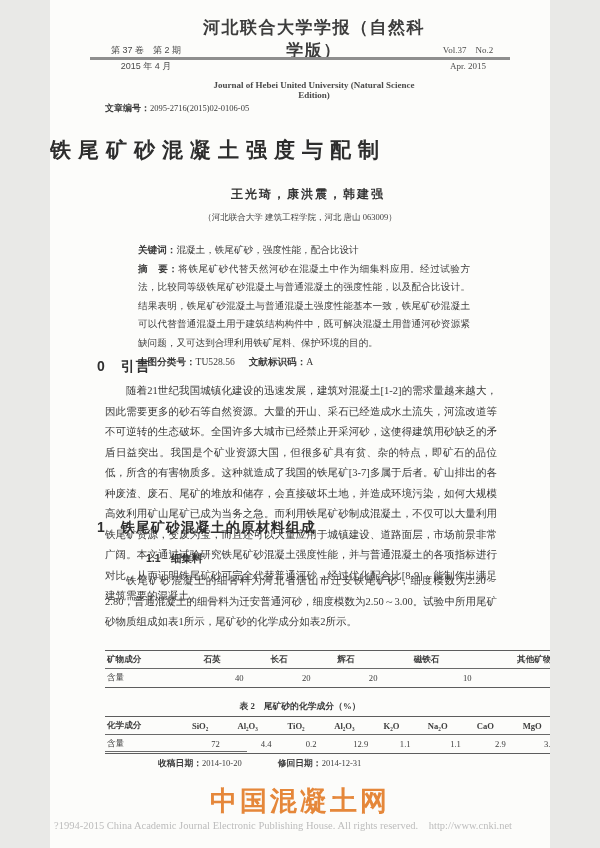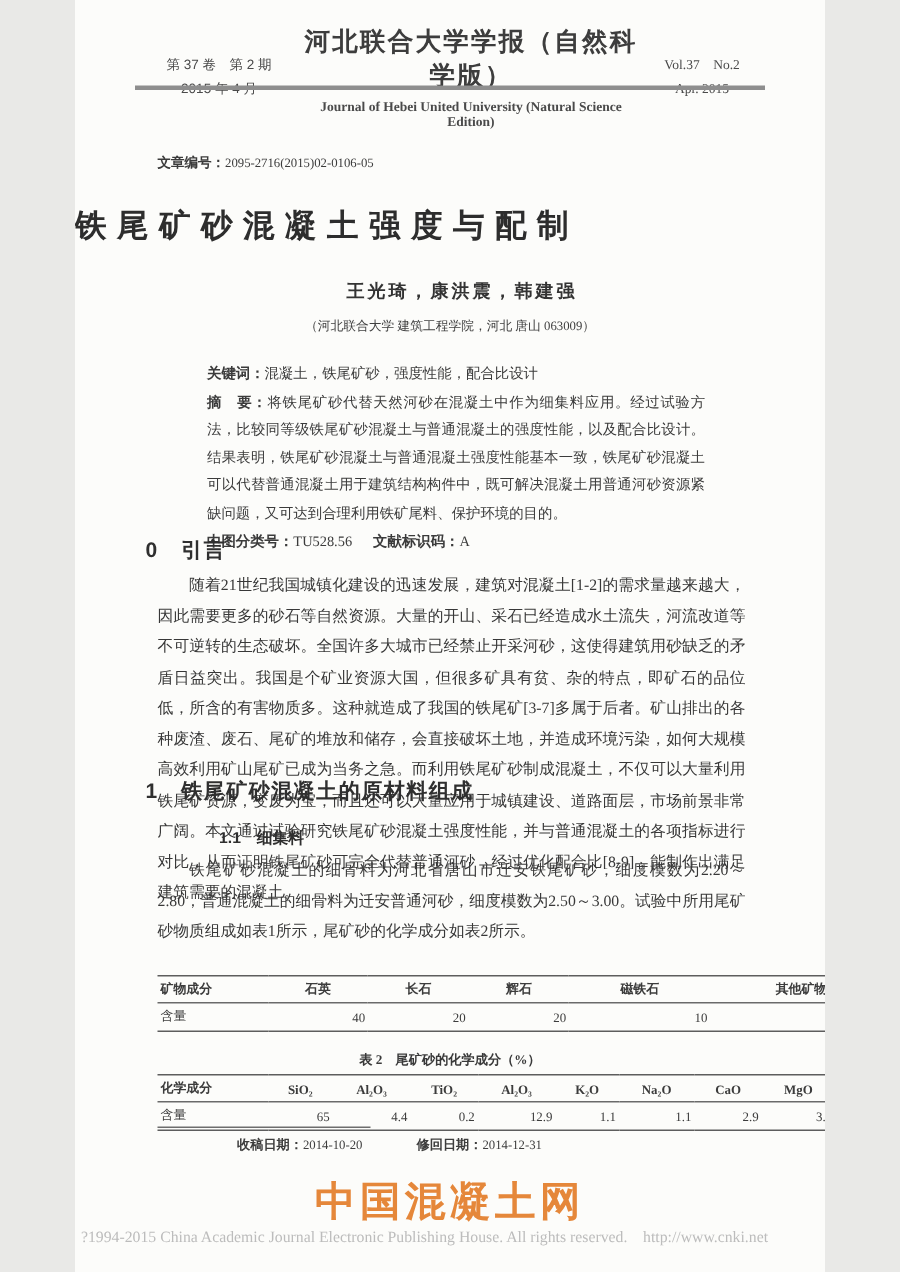--- a/index.html
+++ b/index.html
@@ -8,21 +8,21 @@
     background:#fcfcfa;color:#3b3b3b;overflow:hidden;
     font-family:"Liberation Serif","DejaVu Serif",serif;
   }
   .b{font-family:"Liberation Sans","DejaVu Sans",sans-serif;font-weight:bold;}
 
   
   .jheader{position:absolute;top:16px;left:40px;right:40px;display:flex;justify-content:space-between;align-items:center;color:#4a4a4a;}
   .jh-left{width:112px;text-align:center;font-size:9px;line-height:1.8;font-family:"Liberation Sans",sans-serif;}
   .jh-center{flex:1;text-align:center;}
   .jh-cn{font-size:17px;font-weight:bold;letter-spacing:1.5px;font-family:"Liberation Sans",sans-serif;color:#3d3d3d;}
-  .jh-en{font-size:9px;font-weight:bold;margin-top:4px;color:#4a4a4a;font-family:"Liberation Serif",serif;}
+  .jh-en{font-size:9px;font-weight:bold;margin-top:18px;color:#4a4a4a;font-family:"Liberation Serif",serif;}
   .jh-right{width:84px;text-align:center;font-size:9px;line-height:1.8;font-family:"Liberation Serif",serif;}
   .jh-rule{position:absolute;top:57px;left:40px;right:40px;height:2.6px;background:#8e8e8e;}
 
   .artnum{position:absolute;top:102px;left:55px;font-size:8.5px;}
   .artnum .b{font-size:9px;}
 
   .title{position:absolute;top:136px;left:0;right:0;
     font-family:Liberation Serif, serif;font-weight:bold;
     font-size:21px;letter-spacing:7px;color:#2d2d2d;}
 
@@ -143,21 +143,21 @@
       <th>TiO₂</th>
       <th>Al₂O₃</th>
       <th>K₂O</th>
       <th>Na₂O</th>
       <th>CaO</th>
       <th>MgO</th>
       <th>SO₃</th>
     </tr>
     <tr>
       <td>含量</td>
-      <td>65</td>
+      <td>72</td>
       <td>4.4</td>
       <td>0.2</td>
       <td>12.9</td>
       <td>1.1</td>
       <td>1.1</td>
       <td>2.9</td>
       <td>3.8</td>
       <td>0.4</td>
     </tr>
   </tbody>

